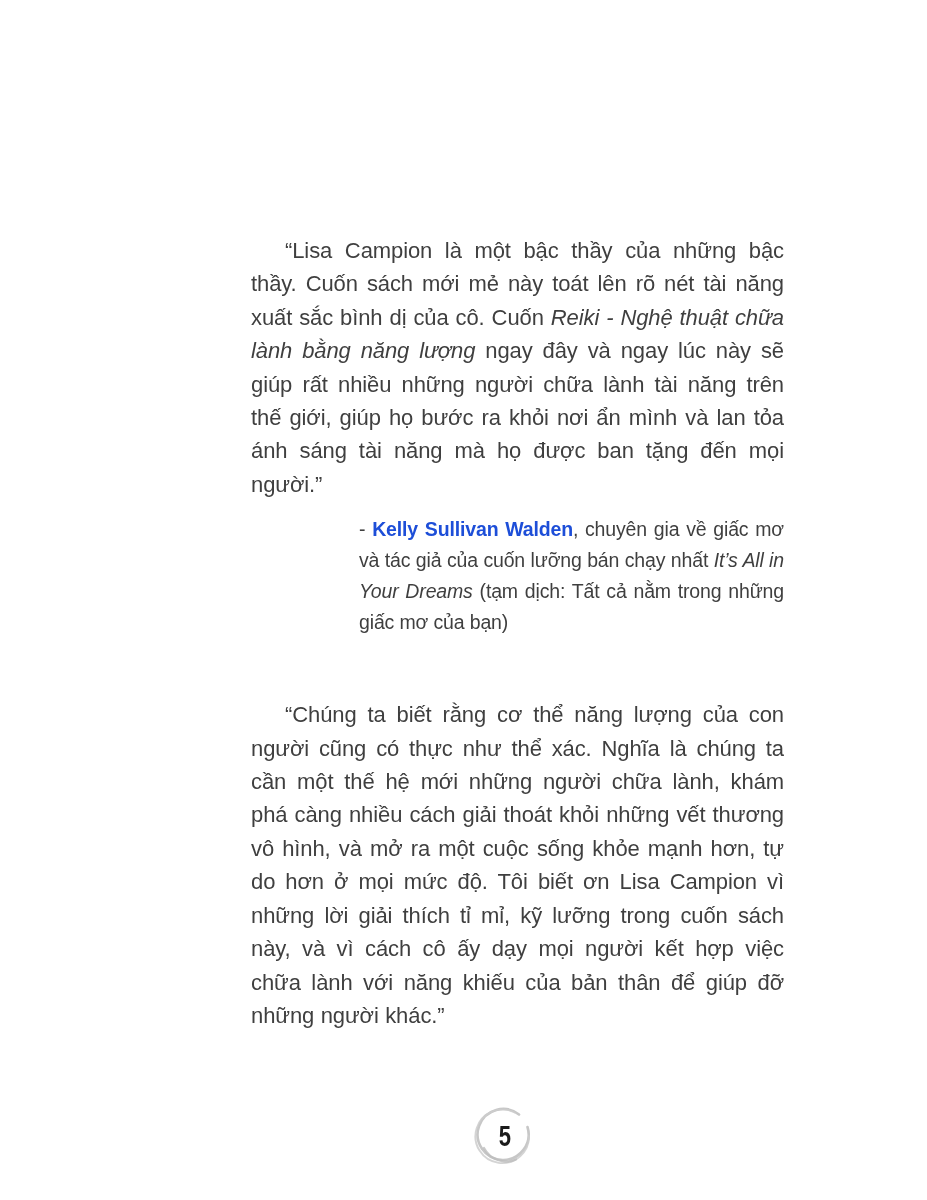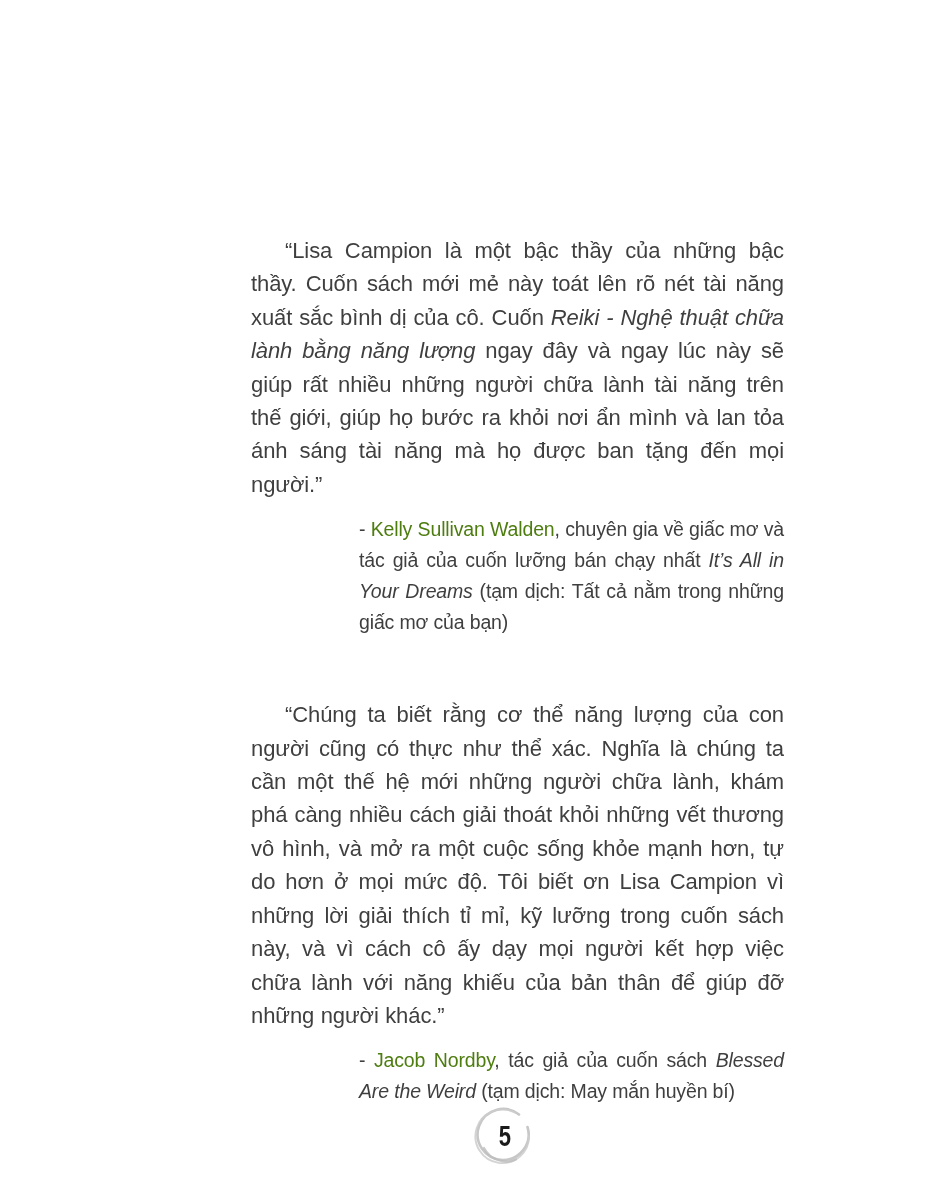--- a/index.html
+++ b/index.html
@@ -35,22 +35,22 @@
   .quote em, .attribution em { font-style: italic; }
   .attribution {
     margin: 13px 0 0 108px;
     font-size: 19.5px;
     line-height: 31px;
     text-align: justify;
     color: #3f3f3f;
     letter-spacing: -0.15px;
   }
   .attribution strong {
-    font-weight: 400;
-    color: #4d7c0f;
+    font-weight: 700;
+    color: #1d4ed8;
   }
   .footer {
     position: absolute;
     left: 0;
     top: 1090px;
     width: 927px;
     display: flex;
     justify-content: center;
   }
   .page-badge {
@@ -89,21 +89,20 @@
 
   <main class="text-block">
 
     <section class="quote-block">
       <p class="quote"><span>“Lisa Campion là một bậc thầy của những bậc thầy. Cuốn sách mới mẻ này toát lên rõ nét tài năng xuất sắc bình dị của cô. Cuốn </span><em>Reiki - Nghệ thuật chữa lành bằng năng lượng</em><span> ngay đây và ngay lúc này sẽ giúp rất nhiều những người chữa lành tài năng trên thế giới, giúp họ bước ra khỏi nơi ẩn mình và lan tỏa ánh sáng tài năng mà họ được ban tặng đến mọi người.”</span></p>
       <p class="attribution"><span>- </span><strong>Kelly Sullivan Walden</strong><span>, chuyên gia về giấc mơ và tác giả của cuốn lưỡng bán chạy nhất </span><em>It’s All in Your Dreams</em><span> (tạm dịch: Tất cả nằm trong những giấc mơ của bạn)</span></p>
     </section>
 
     <section class="quote-block">
       <p class="quote"><span>“Chúng ta biết rằng cơ thể năng lượng của con người cũng có thực như thể xác. Nghĩa là chúng ta cần một thế hệ mới những người chữa lành, khám phá càng nhiều cách giải thoát khỏi những vết thương vô hình, và mở ra một cuộc sống khỏe mạnh hơn, tự do hơn ở mọi mức độ. Tôi biết ơn Lisa Campion vì những lời giải thích tỉ mỉ, kỹ lưỡng trong cuốn sách này, và vì cách cô ấy dạy mọi người kết hợp việc chữa lành với năng khiếu của bản thân để giúp đỡ những người khác.”</span></p>
-      <p class="attribution"><span>- </span><strong>Jacob Nordby</strong><span>, tác giả của cuốn sách </span><em>Blessed Are the Weird</em><span> (tạm dịch: May mắn huyền bí)</span></p>
     </section>
 
   </main>
 
   <footer class="footer">
     <div class="page-badge">
       <svg viewBox="0 0 62 62" aria-hidden="true">
         <path d="M 45 8.5 A 25.5 25.5 0 1 0 53.5 21" fill="none" stroke="#c7c7c7" stroke-width="2.6" stroke-linecap="round"></path>
         <path d="M 40.5 6.5 A 26.8 26.8 0 1 0 55 29.5" fill="none" stroke="#cdcdcd" stroke-width="1.9" stroke-linecap="round" opacity="0.85"></path>
         <path d="M 10 42 A 25 25 0 0 0 42 53.5" fill="none" stroke="#bdbdbd" stroke-width="2.2" stroke-linecap="round" opacity="0.8"></path>

